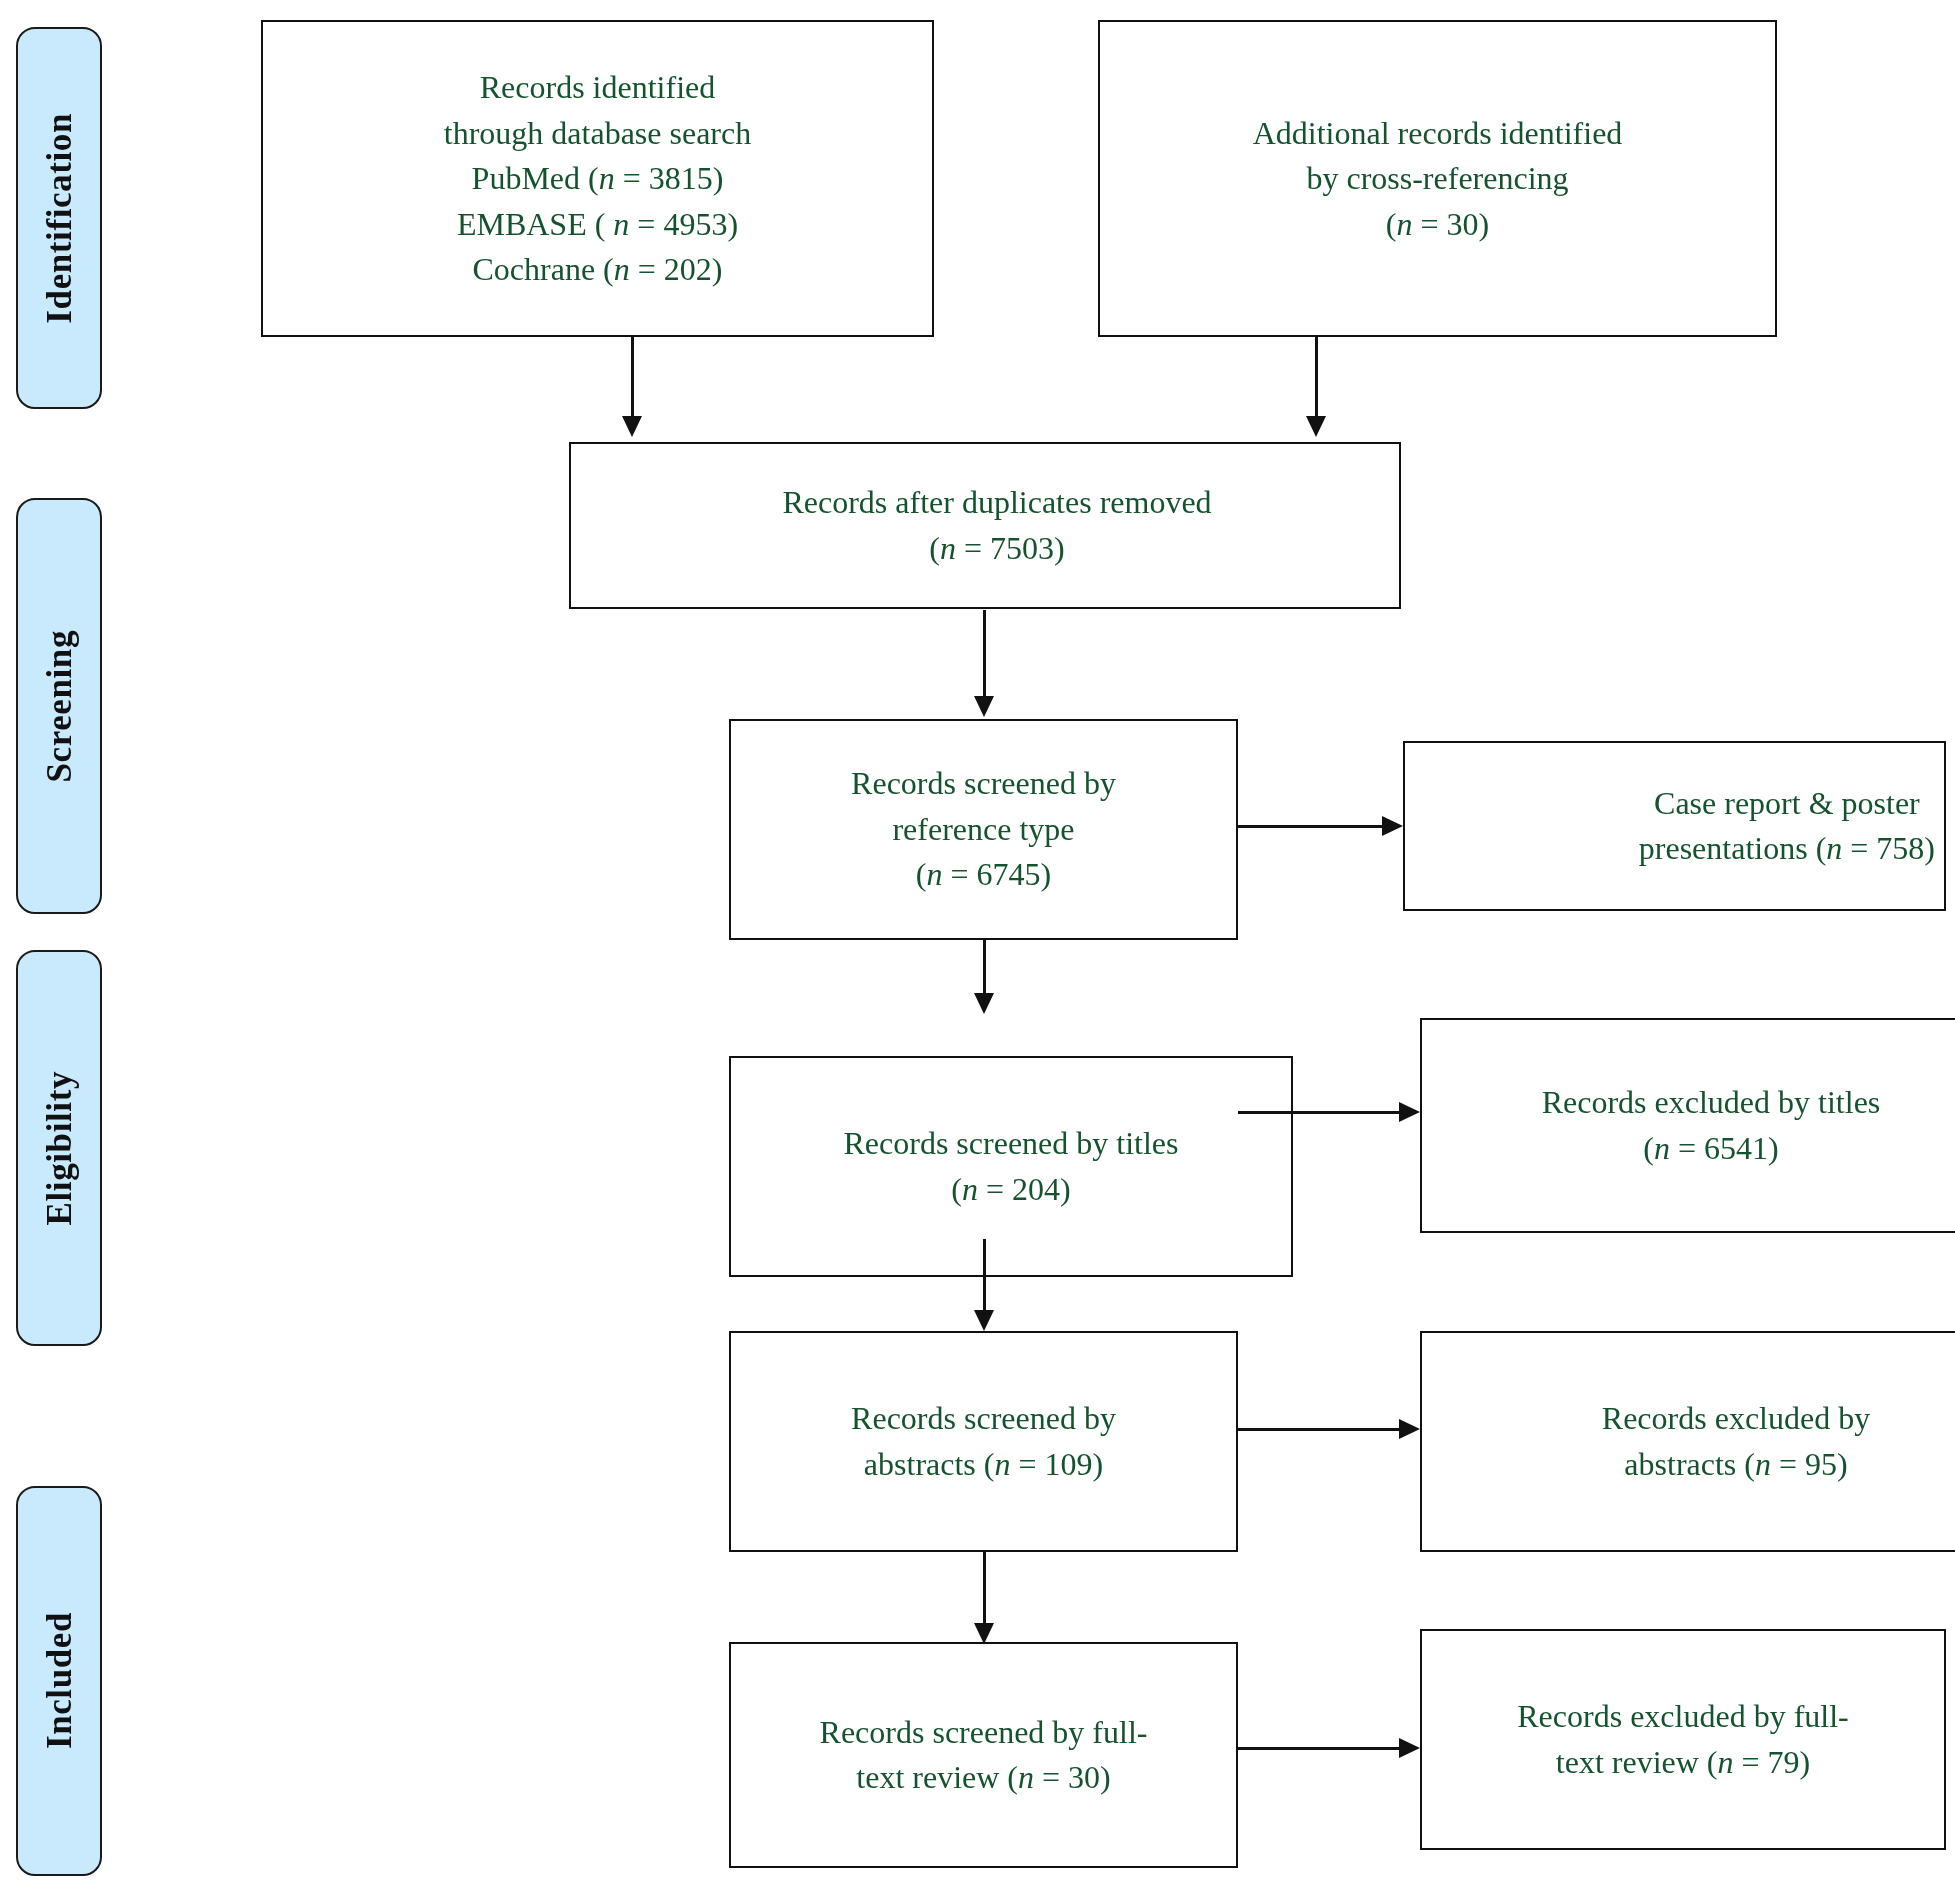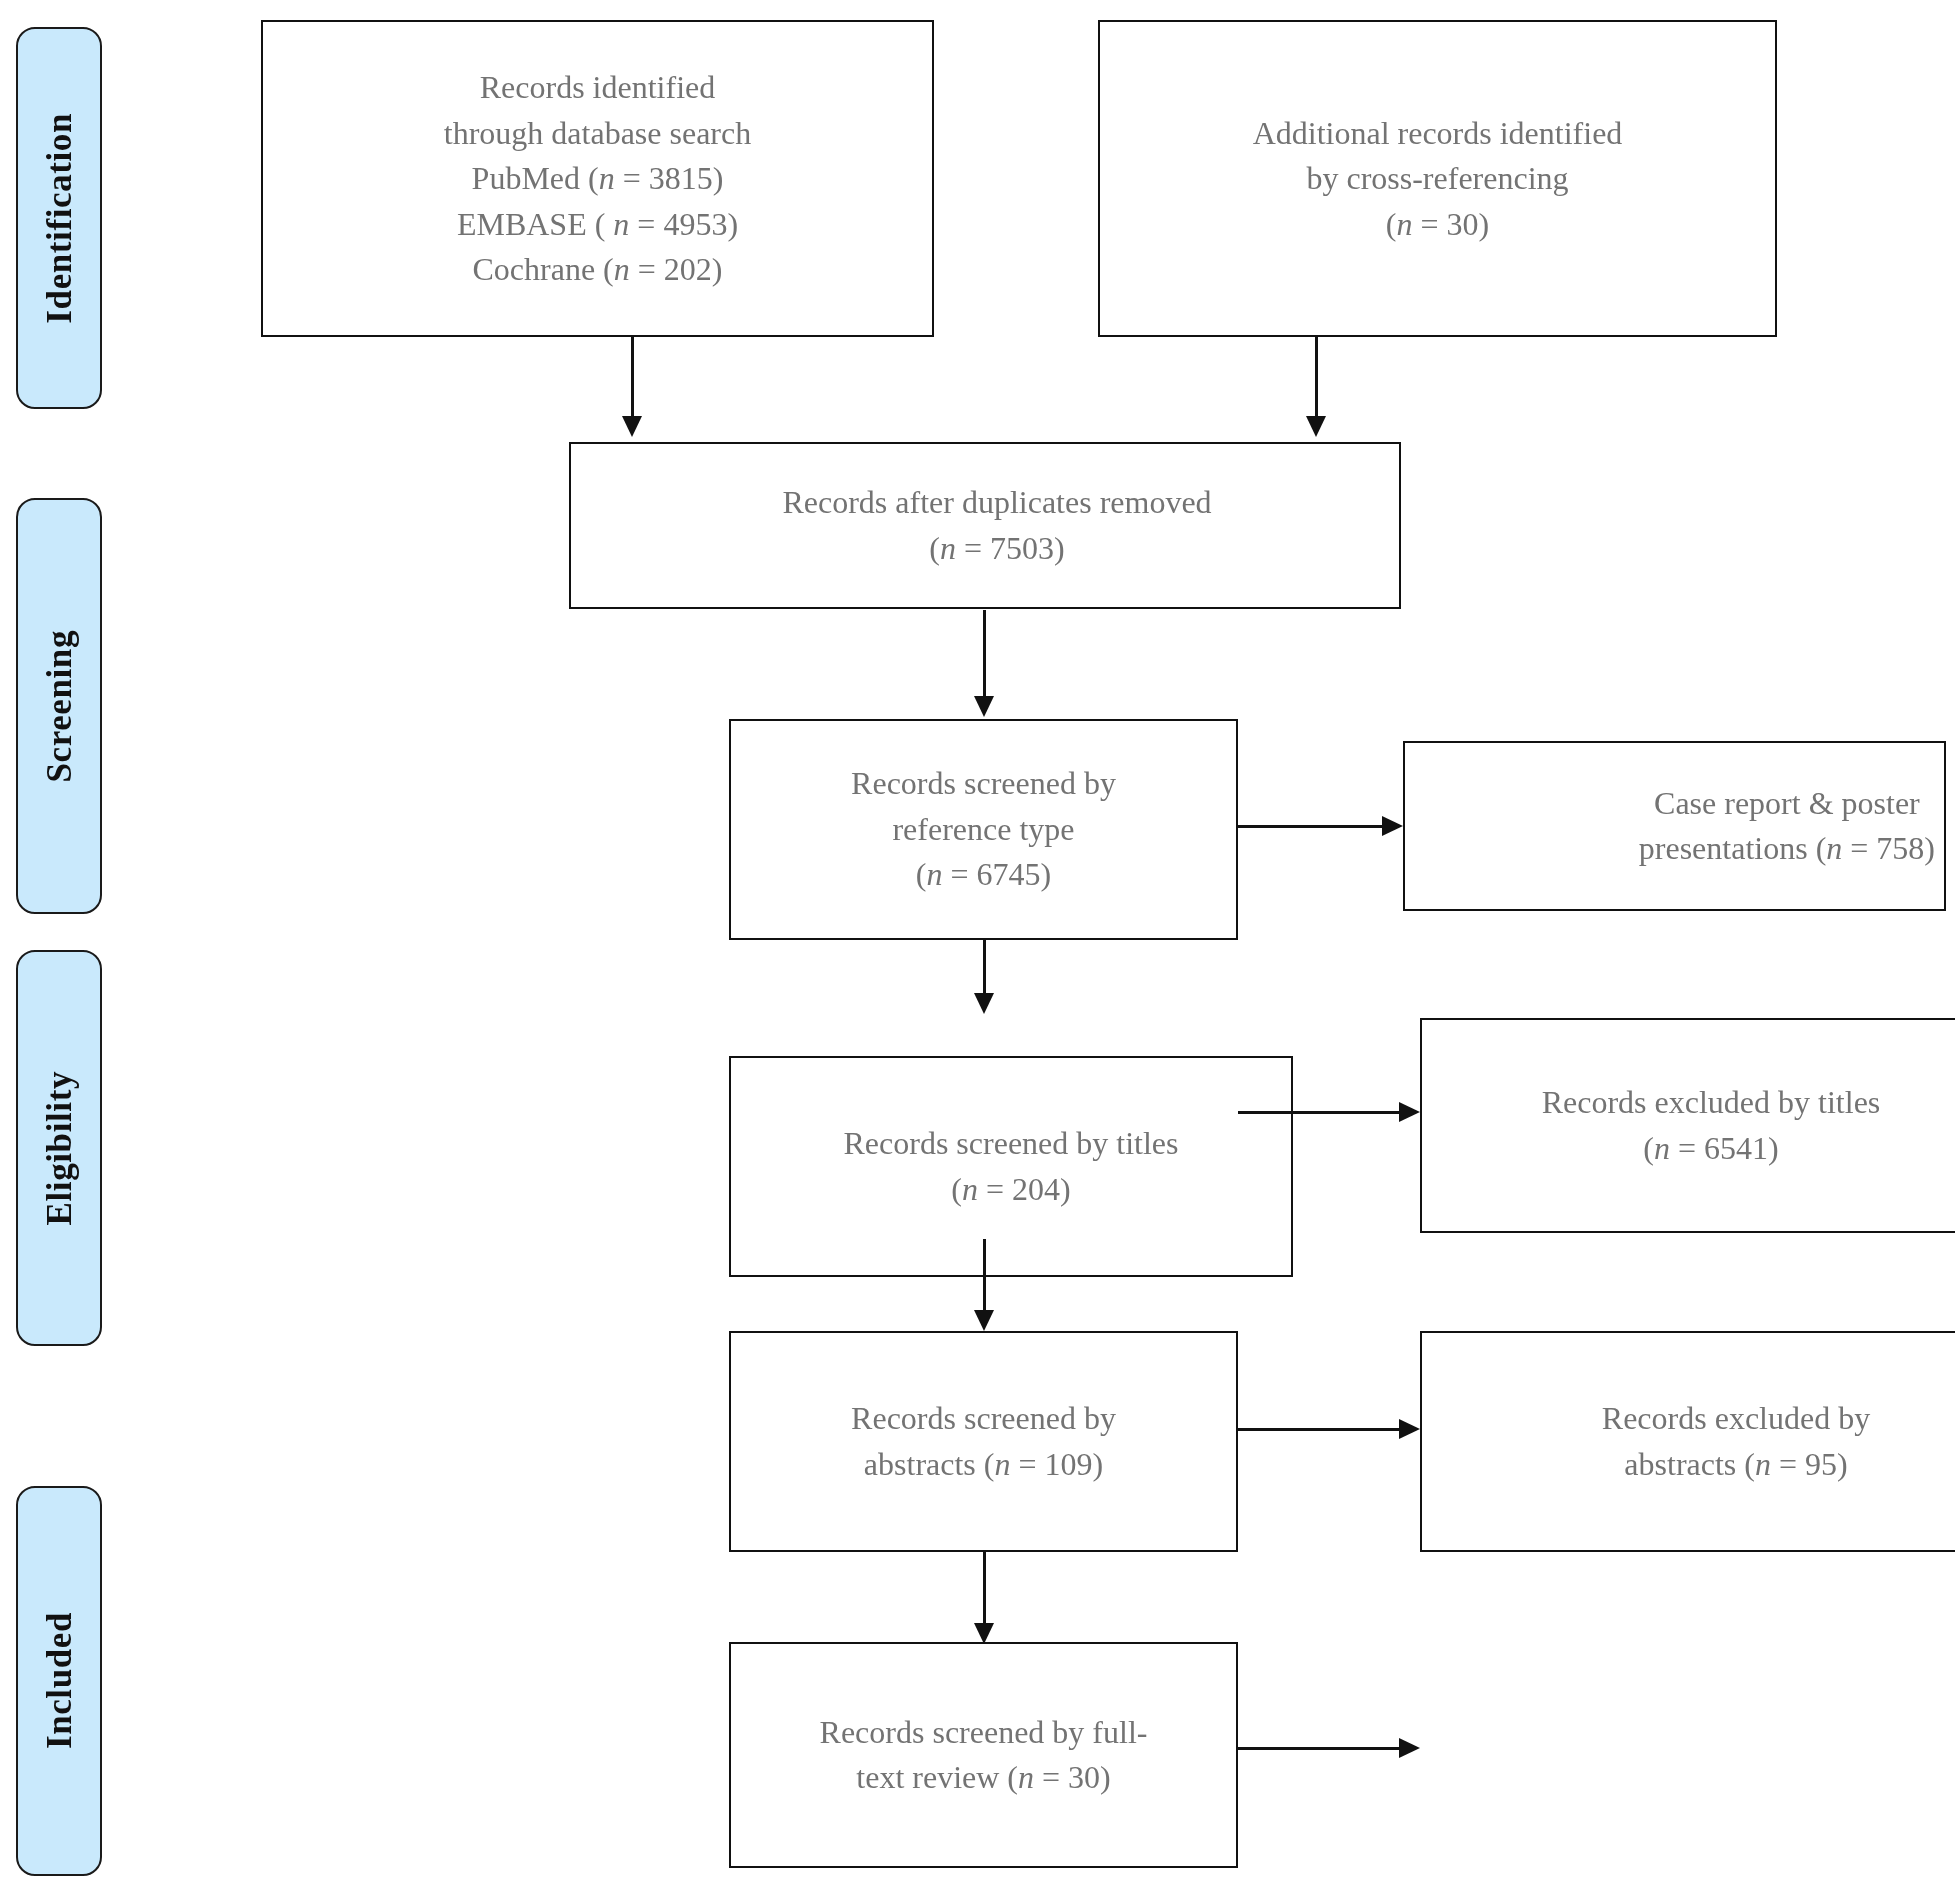--- a/index.html
+++ b/index.html
@@ -45,21 +45,21 @@
     background: #ffffff;
     border: 2.8px solid #111111;
     display: flex;
     align-items: center;
     justify-content: center;
     text-align: center;
   }
   .flow-box .box-text {
     font-size: 32px;
     line-height: 1.42;
-    color: #737373;
+    color: #14532d;
     padding: 0 9px;
     white-space: pre-line;
   }
 
   
   .vline {
     position: absolute;
     background: #111111;
     width: 2.8px;
   }
@@ -166,18 +166,21 @@
   <div class="hline" style="left:1238px; top:1428px; width:162px;"></div>
   <div class="arrow-right" style="left:1399px; top:1419px;"></div>
 
   <div class="vline" style="left:983px; top:1551px; height:74px;"></div>
   <div class="arrow-down" style="left:974px; top:1623px;"></div>
 
   <div class="flow-box" style="left:729px; top:1642px; width:509px; height:226px;">
     <div class="box-text">Records screened by full-<br>text review (<i>n</i> = 30)</div>
   </div>
 
+  <div class="flow-box" style="left:1420px; top:1629px; width:526px; height:221px;">
+    <div class="box-text">Records excluded by full-<br>text review (<i>n</i> = 79)</div>
+  </div>
 
   <div class="hline" style="left:1238px; top:1747px; width:162px;"></div>
   <div class="arrow-right" style="left:1399px; top:1738px;"></div>
 
 </div>
 
 
 </body></html>

